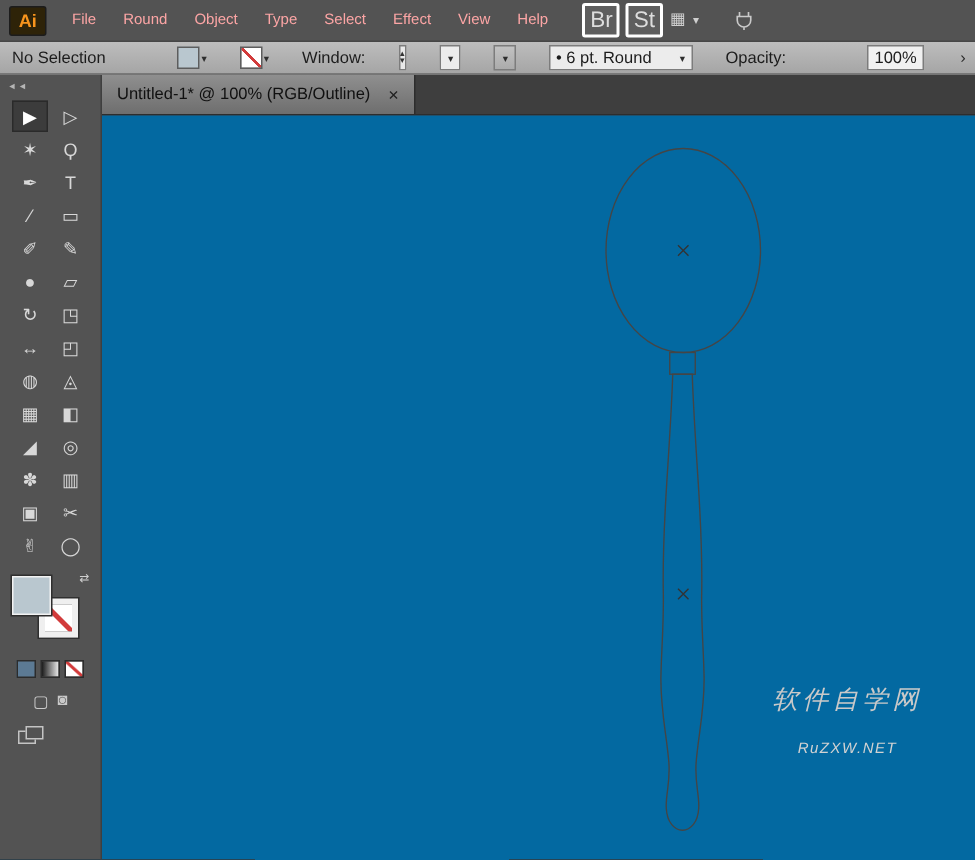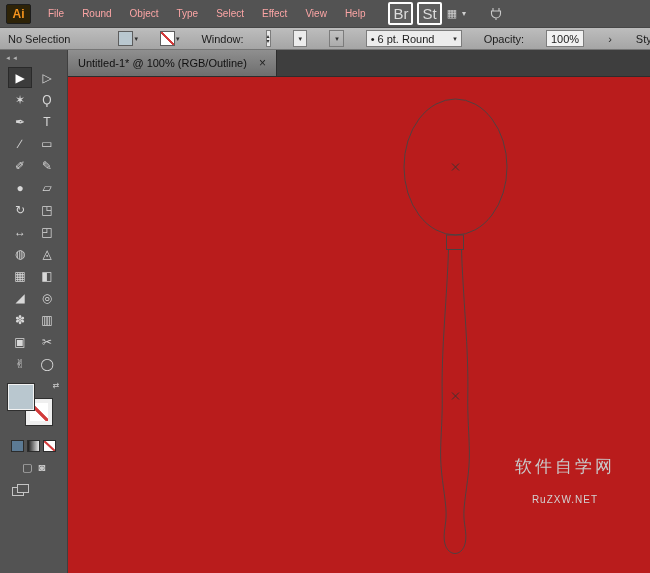--- a/index.html
+++ b/index.html
@@ -71,21 +71,21 @@
   .screenmode .sq1{position:absolute;left:0;top:3px;width:12px;height:9px;border:1px solid #c4c4c4;}
   .screenmode .sq2{position:absolute;left:5px;top:0;width:12px;height:9px;border:1px solid #c4c4c4;background:#535353;}
 
   
   .docarea{flex:1;display:flex;flex-direction:column;min-width:0;}
   .tabbar{height:27px;background:#3e3e3e;border-bottom:1px solid #2d2d2d;
           display:flex;align-items:stretch;flex:0 0 auto;}
   .tab{background:linear-gradient(#8f8f8f,#6e6e6e);color:#101010;font-size:11px;
        display:flex;align-items:center;padding:0 10px;border-right:1px solid #2d2d2d;gap:12px;}
   .tab-close{font-size:12px;color:#222;line-height:1;}
-  .canvas{flex:1;background:#b91c1c;position:relative;overflow:hidden;}
+  .canvas{flex:1;background:#0369a1;position:relative;overflow:hidden;font-style:italic;}
   .canvas svg{position:absolute;left:0;top:0;}
   .watermark{position:absolute;left:447px;top:378px;color:#c9c9c9;text-align:center;
              pointer-events:none;user-select:none;}
   .wm1{font-size:17px;letter-spacing:3px;}
   .wm2{font-size:10px;letter-spacing:1px;color:#d2d2d2;margin-top:16px;}
 </style>
 </head>
 <body>
 
 <div class="app">
@@ -138,21 +138,21 @@
     </span>
     <span class="combo disabled" style="width:86px;justify-content:flex-end;">
       <span class="ddarrow">▾</span>
     </span>
     <span class="combo" style="min-width:96px;">
       <span>•</span>
       <span>6 pt. Round</span>
       <span class="ddarrow" style="margin-left:auto;">▾</span>
     </span>
     <span>Opacity:</span>
-    <span class="field" style="width:40px;">
+    <span class="field" style="width:40px;margin-left:32px;">
       <span>100%</span>
     </span>
     <span class="chevbtn">›</span>
     <span>Style:</span>
     <span class="combo" style="width:34px;justify-content:flex-end;">
       <span class="ddarrow">▾</span>
     </span>
   </div>
 
   <div class="workspace">

